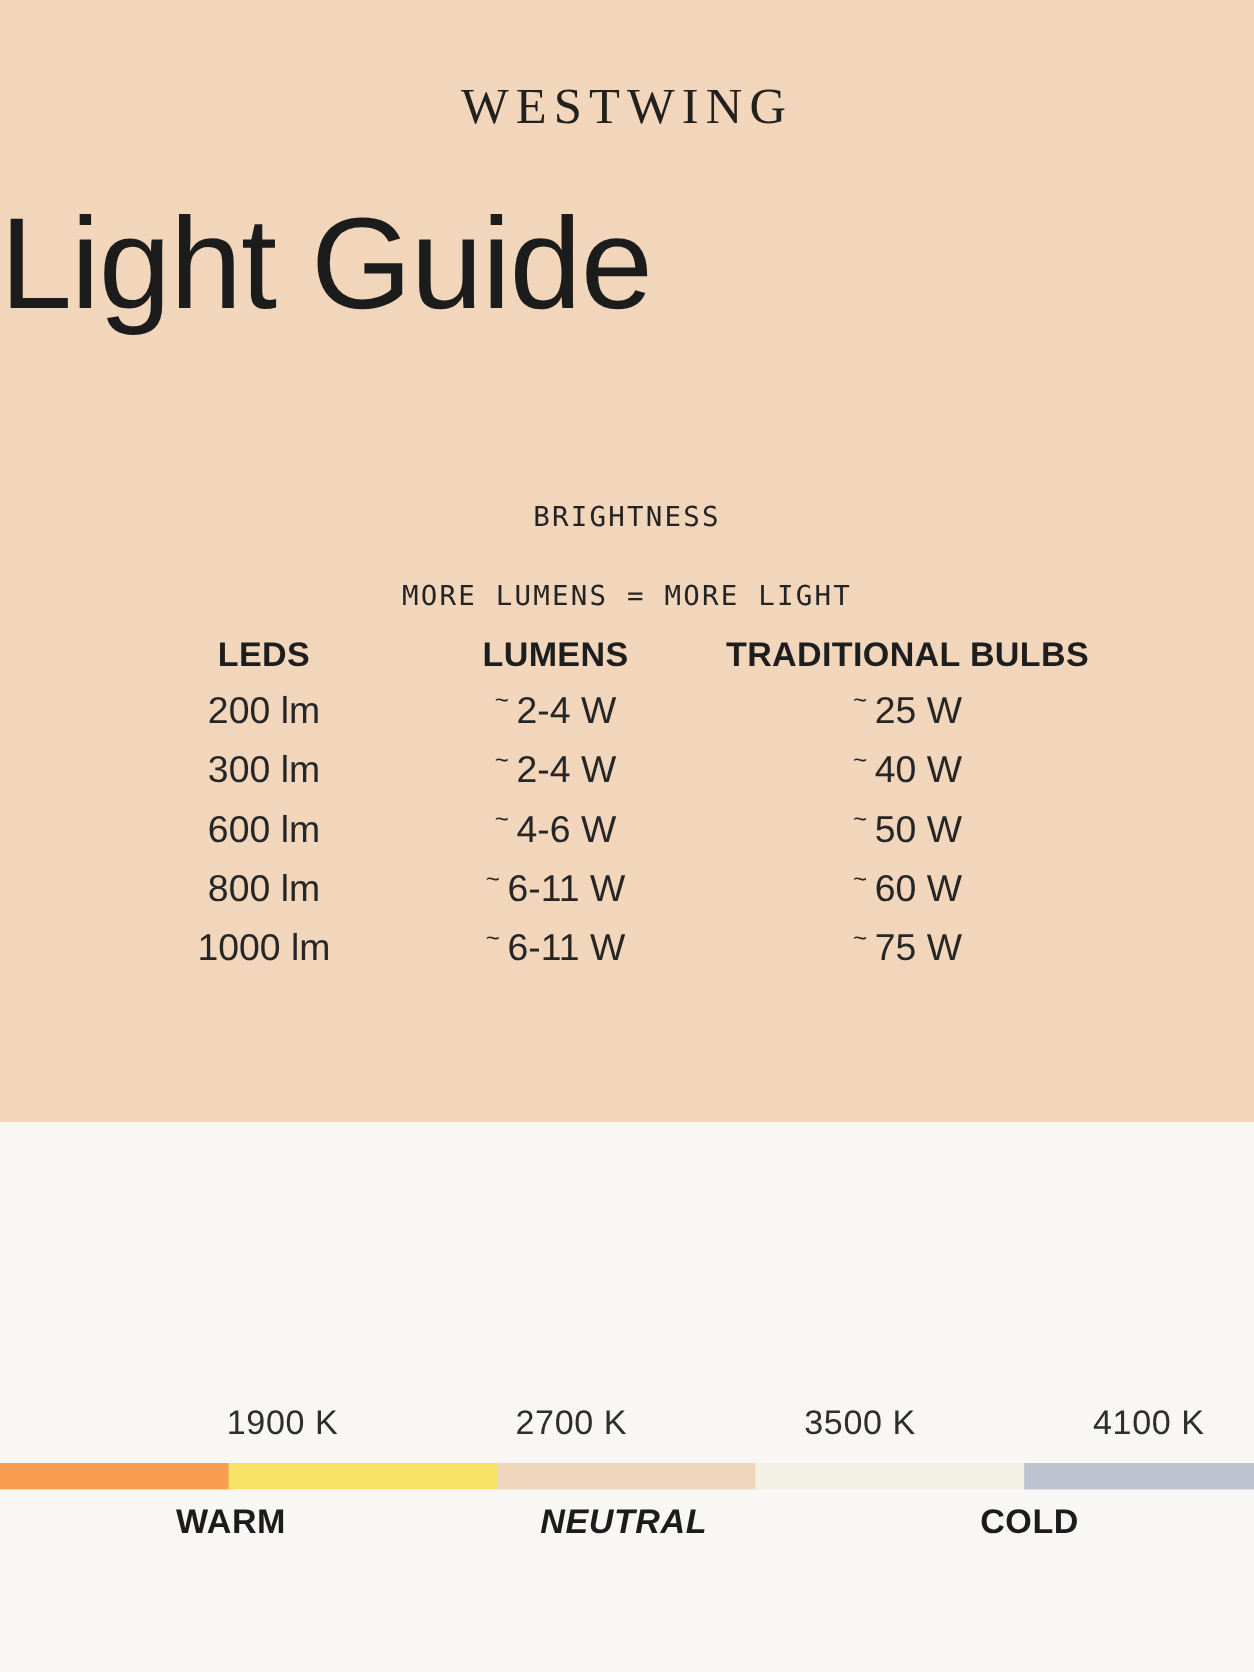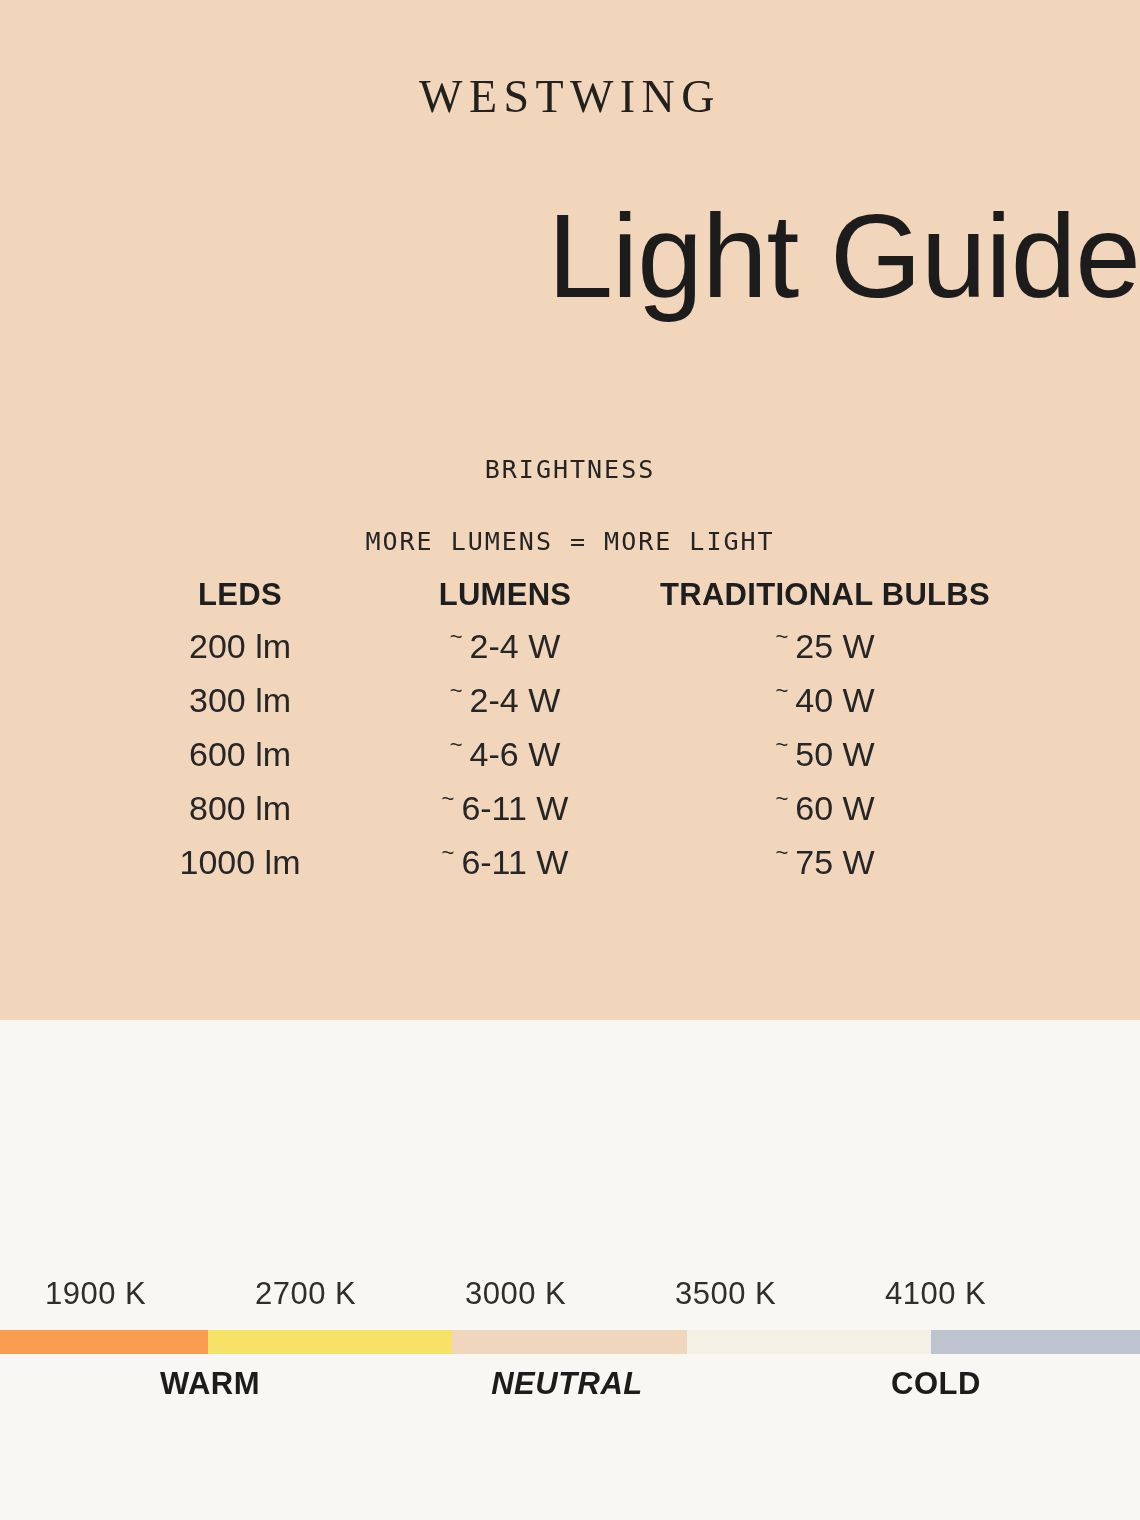--- a/index.html
+++ b/index.html
@@ -10,21 +10,21 @@
   }
   .top-section { position:absolute; top:0; left:0; width:1140px; height:1020px; background:#F2D6BC; }
   .bottom-section { position:absolute; top:1020px; left:0; width:1140px; height:500px; background:#F8F7F3; }
 
   .brand {
     position:absolute; top:70px; left:0; width:100%; text-align:center;
     font-family:"Liberation Serif", serif; font-size:46px; font-weight:500;
     letter-spacing:0.14em; color:#23211E;
   }
   .title {
-    position:absolute; top:192px; left:0; width:100%; text-align:right;
+    position:absolute; top:176px; left:0; width:100%; text-align:left;
     font-size:118px; font-weight:400; letter-spacing:-1px; line-height:1.1; color:#1C1C1C;
   }
 
   .mono-head {
     position:absolute; left:0; width:100%; text-align:center;
     font-family:"DejaVu Sans Mono", monospace; font-size:25px; line-height:36px;
     letter-spacing:2px; color:#242424; white-space:pre;
   }
   .brightness-head { top:452px; }
 
@@ -40,21 +40,21 @@
     display:flex; align-items:center; justify-content:center;
     font-size:34px; font-weight:400; color:#262626;
   }
   .tilde { font-size:22px; vertical-align:9px; position:relative; top:-9px; margin-right:7px; color:#262626; }
 
   .kelvin-labels {
     position:absolute; top:1276px; left:0; width:1140px; height:40px;
     display:flex; padding:0 45px; box-sizing:border-box;
   }
   .kelvin-labels .klabel {
-    flex:1; text-align:left; font-size:31px; color:#2E2E2E; letter-spacing:0.5px;
+    flex:1; text-align:right; font-size:31px; color:#2E2E2E; letter-spacing:0.5px;
   }
 
   .kelvin-bar {
     position:absolute; top:1330px; left:0; width:1140px; height:24px; display:flex;
   }
   .kelvin-bar .seg { height:100%; }
 
   .zone-labels { position:absolute; top:1366px; left:0; width:1140px; height:40px; }
   .zone-labels .zone {
     position:absolute; transform:translateX(-50%);
@@ -133,21 +133,20 @@
     </div>
   </div>
 
   <div class="bottom-section">
     
   </div>
 
   <div class="kelvin-labels">
     <div class="klabel">1900 K</div>
     <div class="klabel">2700 K</div>
-    <div class="klabel">3000 K</div>
     <div class="klabel">3500 K</div>
     <div class="klabel">4100 K</div>
   </div>
 
   <div class="kelvin-bar">
     <div class="seg" style="background: rgb(248, 156, 80); width: 18.25%;"></div>
     <div class="seg" style="background: rgb(246, 226, 102); width: 21.4%;"></div>
     <div class="seg" style="background: rgb(240, 214, 188); width: 20.6%;"></div>
     <div class="seg" style="background: rgb(242, 241, 227); width: 21.4%;"></div>
     <div class="seg" style="background: rgb(189, 196, 207); width: 18.35%;"></div>

